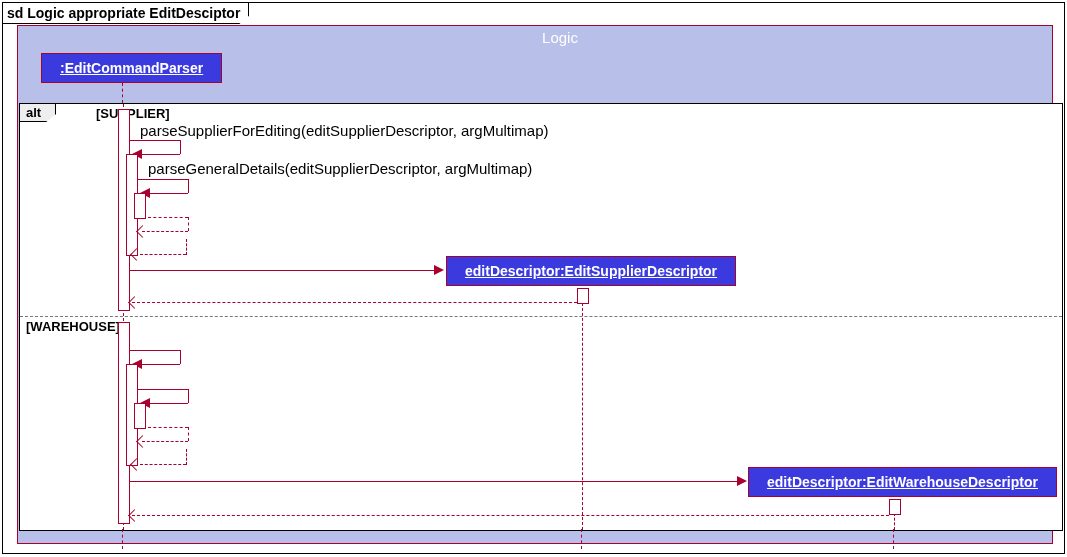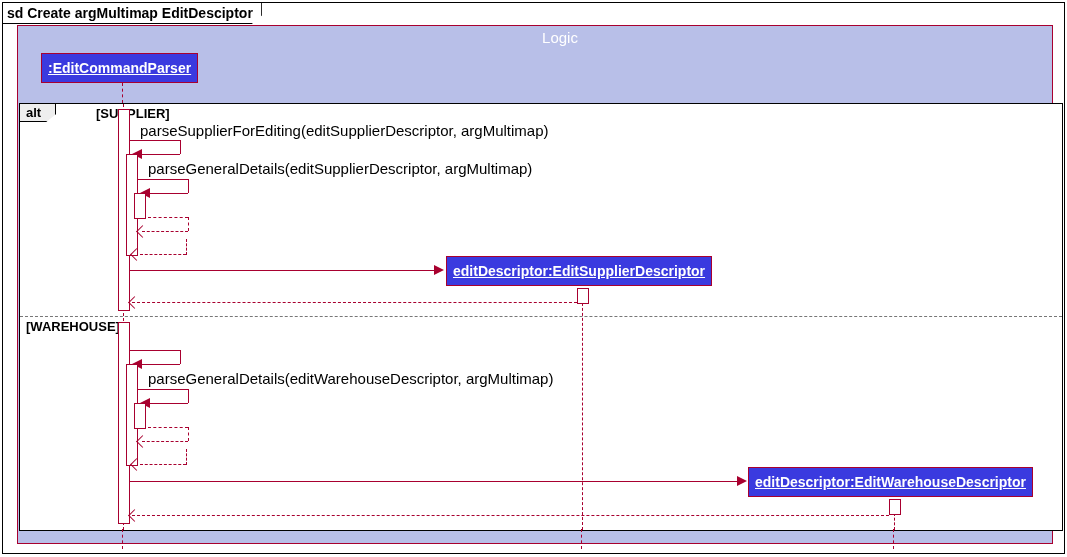--- a/index.html
+++ b/index.html
@@ -50,21 +50,21 @@
     text-align: center;
     font-size: 15px;
     color: #fff;
     padding-left: 25px;
   }
   .lifeline-header {
     position: absolute;
     background: #3a3adf;
     border: 1.5px solid #a8002f;
     color: #fff;
-    padding: 6px 6px;
+    padding: 6px 18px;
     font-weight: bold;
     text-decoration: underline;
     font-size: 14px;
   }
   .alt-frame {
     position: absolute;
     left: 16px;
     top: 100px;
     width: 1042px;
     height: 426px;
@@ -150,21 +150,21 @@
   .selfcall-v-dashed {
     position: absolute;
     width: 0;
     border-left: 1.5px dashed #a8002f;
   }
 </style>
 </head>
 <body>
 
 <div class="outer-frame">
-  <div class="frame-label">sd Create argMultimap EditDesciptor</div>
+  <div class="frame-label">sd Logic appropriate EditDesciptor</div>
 
   <div class="logic-frame">
     <div class="logic-title">Logic</div>
   </div>
 
   <div class="lifeline-header" style="left:38px; top:50px;">:EditCommandParser</div>
 
   <div class="alt-frame">
     <div class="alt-label">alt</div>
 
@@ -210,21 +210,20 @@
     <div class="arrowhead-left-open" style="left:110px; top:194px;"></div>
 
     <div class="activation" style="left:98px; top:218px; height:200px;"></div>
 
     <div class="line-solid" style="left:110px; top:246px; width:50px;"></div>
     <div class="selfcall-v" style="left:160px; top:246px; height:14px;"></div>
     <div class="line-solid" style="left:122px; top:260px; width:38px;"></div>
     <div class="arrowhead-left-solid" style="left:112px; top:255px;"></div>
     <div class="activation" style="left:106px; top:260px; height:100px;"></div>
 
-    <div class="msg-label" style="left:128px; top:266px;">parseGeneralDetails(editWarehouseDescriptor, argMultimap)</div>
     <div class="line-solid" style="left:118px; top:285px; width:50px;"></div>
     <div class="selfcall-v" style="left:168px; top:285px; height:14px;"></div>
     <div class="line-solid" style="left:130px; top:299px; width:38px;"></div>
     <div class="arrowhead-left-solid" style="left:120px; top:294px;"></div>
     <div class="activation" style="left:114px; top:299px; height:24px;"></div>
 
     <div class="line-dashed" style="left:128px; top:323px; width:40px;"></div>
     <div class="selfcall-v-dashed" style="left:168px; top:323px; height:14px;"></div>
     <div class="line-dashed" style="left:122px; top:337px; width:46px;"></div>
     <div class="arrowhead-left-open" style="left:118px; top:333px;"></div>

